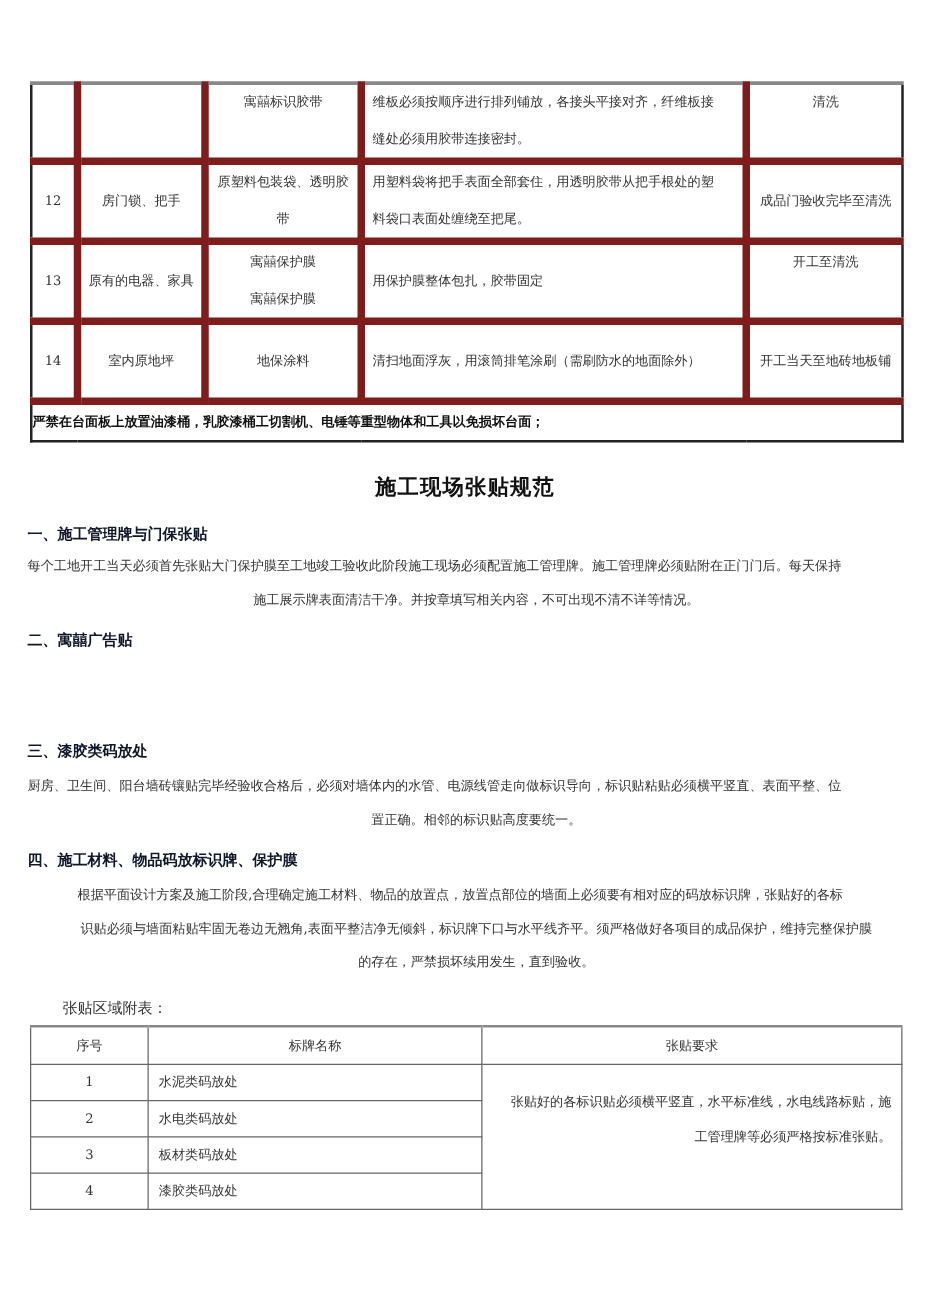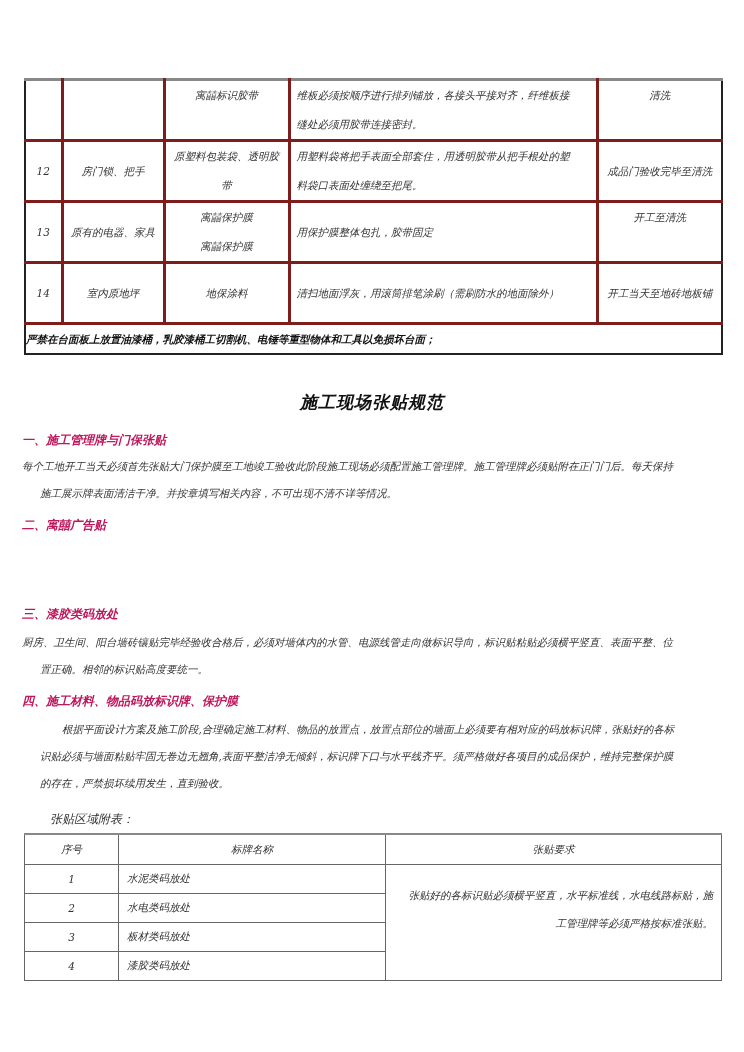--- a/index.html
+++ b/index.html
@@ -1,37 +1,37 @@
 <!DOCTYPE html>
 <html><head>
 <meta charset="utf-8">
 <style>
   html, body { margin: 0; padding: 0; background: #ffffff; }
   body { width: 744px; height: 1052px; position: relative; overflow: hidden;
          font-family: "DejaVu Serif", "Liberation Serif", serif; color: #222; }
-  .page { position: absolute; left: 0; top: 17px; width: 744px; height: 1008px; font-style: italic; }
+  .page { position: absolute; left: 0; top: 4px; width: 744px; height: 1008px; }
 
   
   .t1 { position: absolute; left: 24px; top: 61px; width: 697px; border-collapse: collapse;
         font-size: 10.5px; color: #333; table-layout: fixed; }
-  .t1 td { border: 3px solid #7f1d1d; vertical-align: middle; text-align: center; padding: 0 6px; line-height: 29px; }
+  .t1 td { border: 6px solid #7f1d1d; vertical-align: middle; text-align: center; padding: 0 6px; line-height: 29px; }
   .t1 tr.top td { border-top: 3px solid #888; }
   .t1 td.left-edge { border-left: 2px solid #222; margin-left: 40px; }
   .t1 td.right-edge { border-right: 2px solid #222; }
   .t1 td.desc { text-align: left; }
   .t1 td.vtop { vertical-align: top; }
   .t1 tr.warn td { text-align: left; font-weight: bold; font-size: 10.5px; line-height: 28px;
                    border-bottom: 2px solid #222; padding-left: 0; color: #111; }
 
   .title { position: absolute; left: 0; width: 744px; top: 374px; text-align: center;
            font-size: 17px; font-weight: bold; color: #111; letter-spacing: 1px; }
-  .h { position: absolute; left: 22px; font-size: 12px; font-weight: bold; color: #be185d; }
+  .h { position: absolute; left: 22px; font-size: 12px; font-weight: bold; color: #0f172a; }
   .p { position: absolute; left: 22px; width: 700px; font-size: 10.5px; color: #333; line-height: 27px; }
   .p .ln { display: block; white-space: nowrap; }
-  .ind1 { padding-left: 18px; }
+  .ind1 { padding-left: 18px; text-align: center; }
   .ind2 { padding-left: 40px; }
 
   .caption { position: absolute; left: 50px; top: 794px; font-size: 12px; color: #333; }
 
   .t2 { position: absolute; left: 24px; top: 816px; width: 697px; border-collapse: collapse;
         font-size: 10.5px; color: #333; table-layout: fixed; border-radius: 30px; }
   .t2 td { border: 1px solid #666; height: 28px; padding: 0 8px; }
   .t2 tr.head td { border-top: 2px solid #888; height: 29px; text-align: center; }
   .t2 td.c { text-align: center; }
   .t2 td.req { vertical-align: middle; line-height: 28px; text-align: right; }

